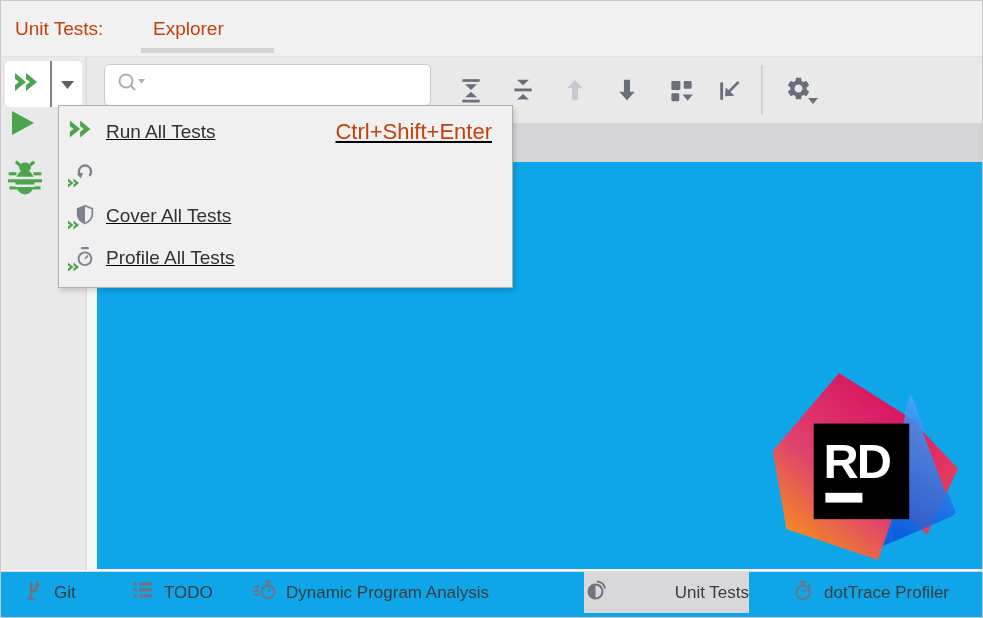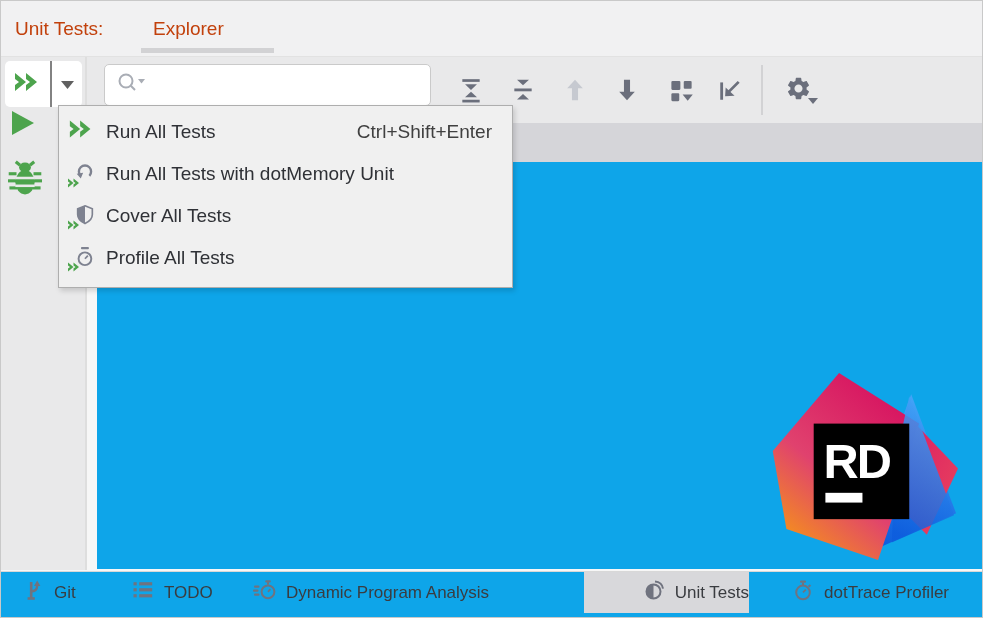--- a/index.html
+++ b/index.html
@@ -36,24 +36,24 @@
   .tool-sep{position:absolute;left:674px;top:8px;width:2px;height:50px;background:#d2d2d4;}
 
   
   .content{position:absolute;left:96px;top:122px;width:897px;height:446px;background:#0ea5e9;}
   .selection-row{position:absolute;left:0;top:0;width:897px;height:39px;background:#d5d5d9;}
   .logo{position:absolute;left:666px;top:246px;width:195px;height:195px;}
 
   
   .menu{position:absolute;left:57px;top:104px;width:455px;height:183px;background:#f0f0f0;
         border:1px solid #aeaeae;box-shadow:2px 3px 5px rgba(0,0,0,.15);box-sizing:border-box;
-        padding:5px 0;z-index:20;}
+        padding:5px 0;z-index:20;text-decoration:underline;}
   .menu-item{height:42px;display:flex;align-items:center;padding:0 20px 0 9px;gap:10px;
              font-size:19px;color:#2f3136;}
-  .menu-shortcut{margin-left:auto;color:#404040;font-size:19px;}
+  .menu-shortcut{margin-left:auto;color:#c2410c;font-size:22px;}
   .cicon{position:relative;width:28px;height:26px;flex:0 0 28px;}
   .cicon .main{position:absolute;right:0;top:0;}
   .cicon .mini{position:absolute;left:-1px;bottom:-1px;}
 
   
   .statusbar{position:absolute;left:0;top:570px;width:983px;height:56px;background:#0ea5e9;
              border-top:1px solid #d8d8d8;box-sizing:border-box;}
   .sb-item{position:absolute;top:0;height:41px;display:flex;align-items:center;gap:9px;
            font-size:17px;color:#3a3c40;padding:0 14px;cursor:default;}
   .sb-item.active{background:#d8d8db;}
@@ -236,21 +236,20 @@
           <path d="M7.8,17.5 A7.2,7.2 0 1 1 18.2,17.5" stroke="#7e8290" stroke-width="2.8" fill="none"></path>
           <polygon points="3.2,15.2 10.8,13.8 8,20.8" fill="#7e8290"></polygon>
         </svg>
         <svg class="mini" width="15" height="10" viewBox="0 0 30 20">
             <g fill="#4da44d">
           <path d="M2,1 L13,10 L2,19 L2,13 L6,10 L2,7 Z"></path>
           <path d="M13,1 L24,10 L13,19 L13,13 L17,10 L13,7 Z"></path>
             </g>
           </svg>
       </span>
-      <span>Run All Tests with dotMemory Unit</span>
       <span class="menu-shortcut"></span>
     </div>
 
     <div class="menu-item">
       <span class="cicon">
         <svg class="main" width="22" height="23" viewBox="0 0 24 24">
           <path d="M12,2.5 L20,5.8 V12 C20,16.8 16.6,19.8 12,21.8 C7.4,19.8 4,16.8 4,12 V5.8 Z" stroke="#7e8290" stroke-width="1.8" fill="none"></path>
           <path d="M12,2.5 L4,5.8 V12 C4,16.8 7.4,19.8 12,21.8 Z" fill="#7e8290"></path>
         </svg>
         <svg class="mini" width="15" height="10" viewBox="0 0 30 20">
@@ -319,21 +318,21 @@
           <rect x="1" y="15.5" width="5.5" height="2.2" rx="1" fill="#70737f"></rect>
           <rect x="12.2" y="2.2" width="5.6" height="2.2" rx="1" fill="#70737f"></rect>
           <rect x="14" y="4.2" width="2" height="2.4" fill="#70737f"></rect>
           <circle cx="15" cy="13.8" r="6.4" stroke="#70737f" stroke-width="2" fill="none"></circle>
           <line x1="15" y1="13.8" x2="17.4" y2="11.2" stroke="#70737f" stroke-width="1.8"></line>
         </svg>
       </span>
       <span>Dynamic Program Analysis</span>
     </div>
 
-    <div class="sb-item active" style="left:583px;width:165px;justify-content:flex-end;padding:0">
+    <div class="sb-item active" style="left:583px;width:165px;justify-content:space-between;padding:0">
       <span>
         <svg width="24" height="24" viewBox="0 0 24 24">
           <circle cx="11.5" cy="13.5" r="7" stroke="#70737f" stroke-width="2" fill="none"></circle>
           <path d="M11.5,6.5 A7,7 0 0 0 11.5,20.5 Z" fill="#70737f"></path>
           <path d="M13,3.4 C17.6,3.8 20.6,7 21,10.6" stroke="#70737f" stroke-width="2" fill="none"></path>
         </svg>
       </span>
       <span>Unit Tests</span>
     </div>
 

